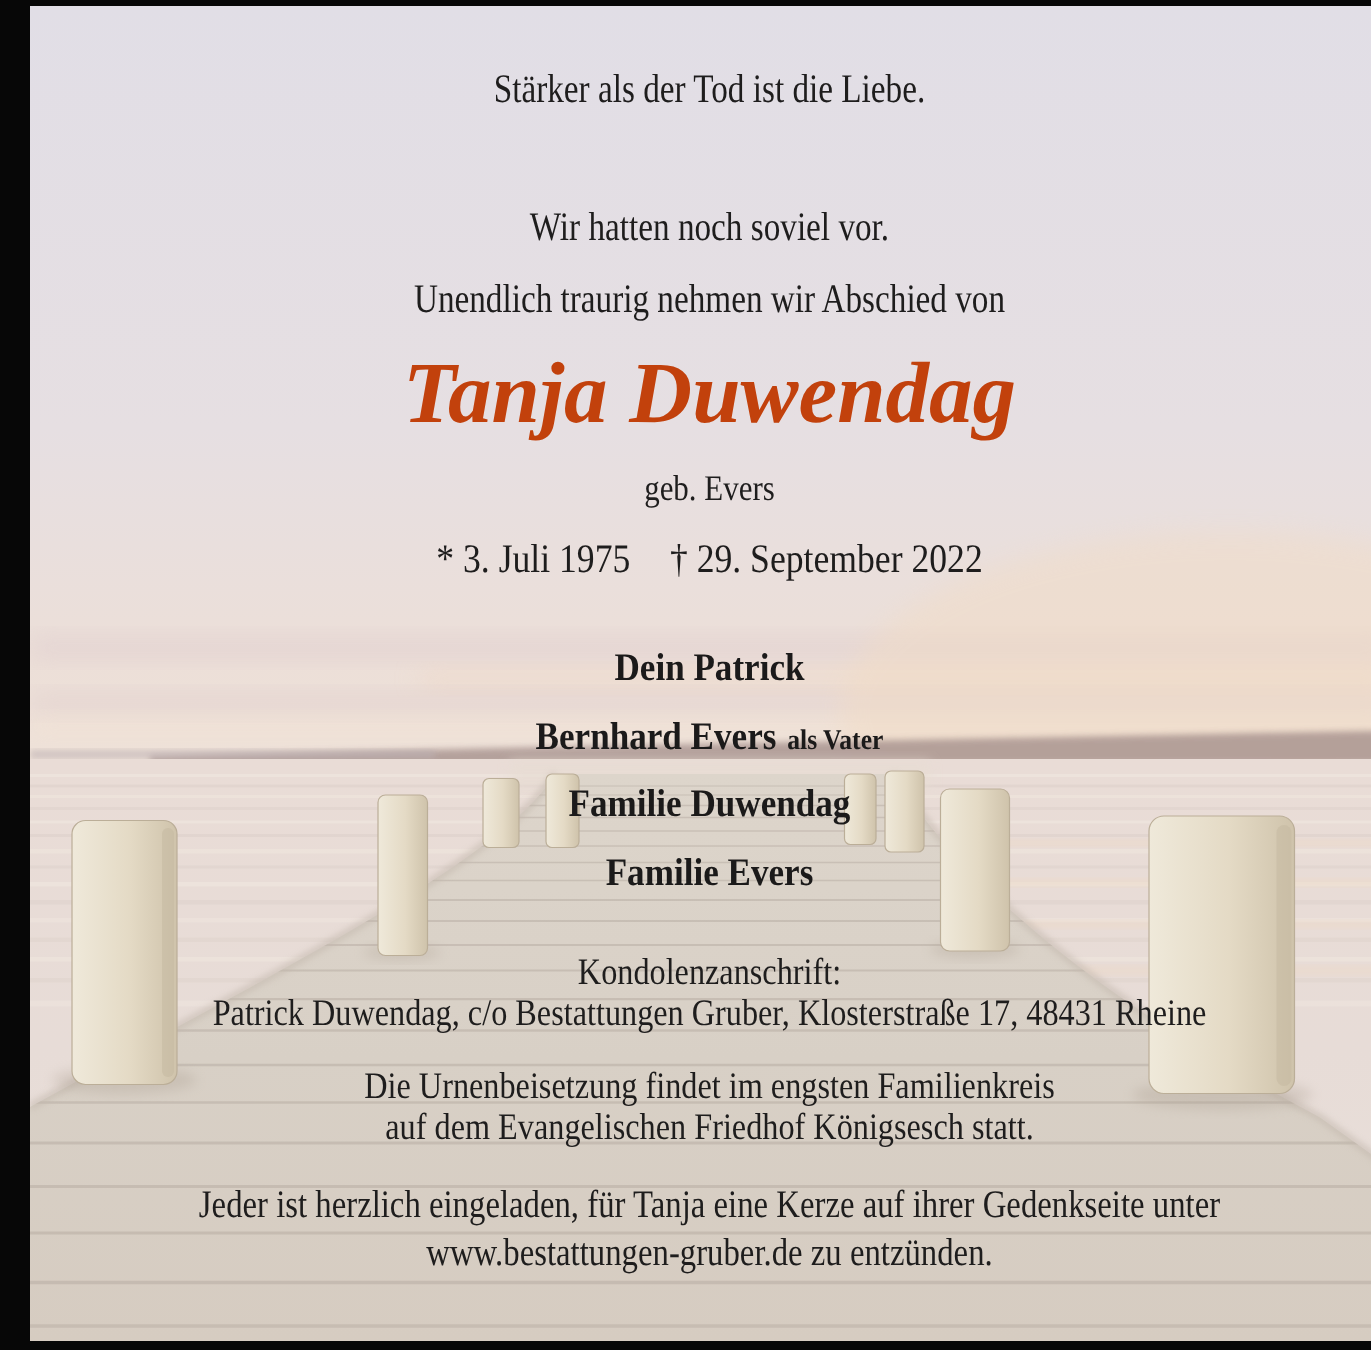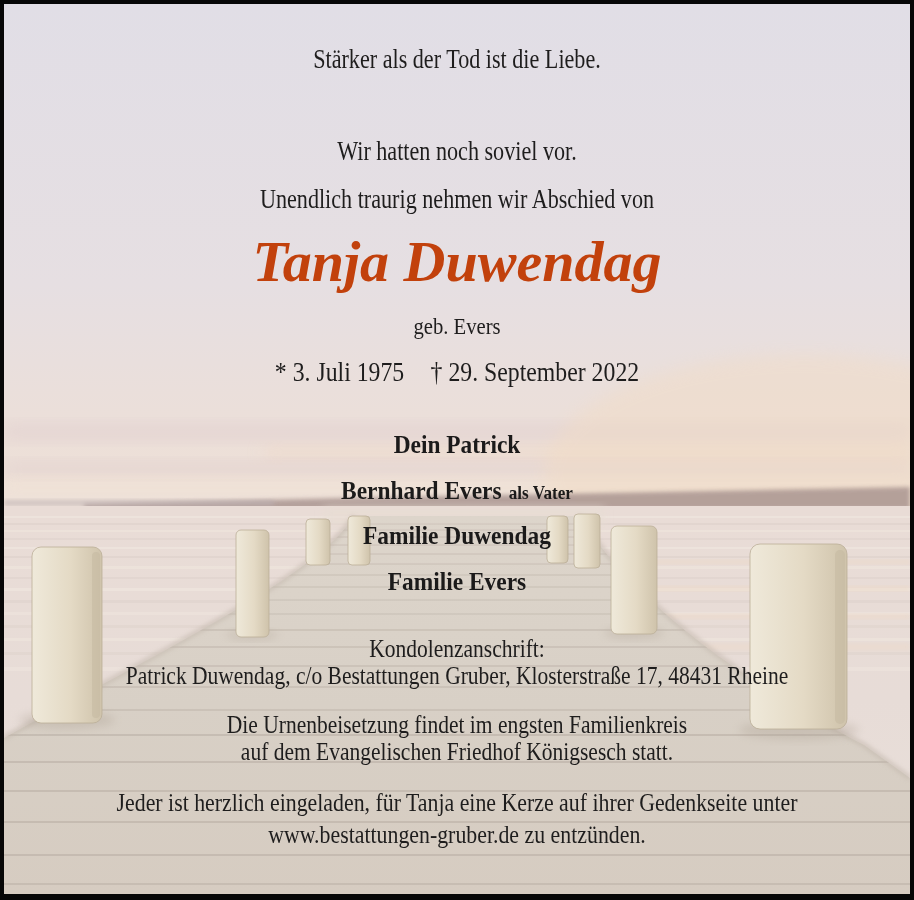--- a/index.html
+++ b/index.html
@@ -1,21 +1,21 @@
 <!DOCTYPE html>
 <html><head>
 <meta charset="utf-8">
 <style>
   html,body{margin:0;padding:0;background:#555;}
   .frame{
     position:relative;
     width:914px;height:900px;
     background:#070707;
     box-sizing:border-box;
-    padding:4px 4px 6px 4px;
+    padding:4px 4px 6px 20px;
     font-family:"Liberation Serif","DejaVu Serif",serif;
   }
   .scene{
     position:relative;
     width:906px;height:890px;
     overflow:hidden;
     background:#e6dfe0;
   }
   .scene svg{position:absolute;inset:0;width:100%;height:100%;display:block;}
   .text-layer{position:absolute;inset:0;}

